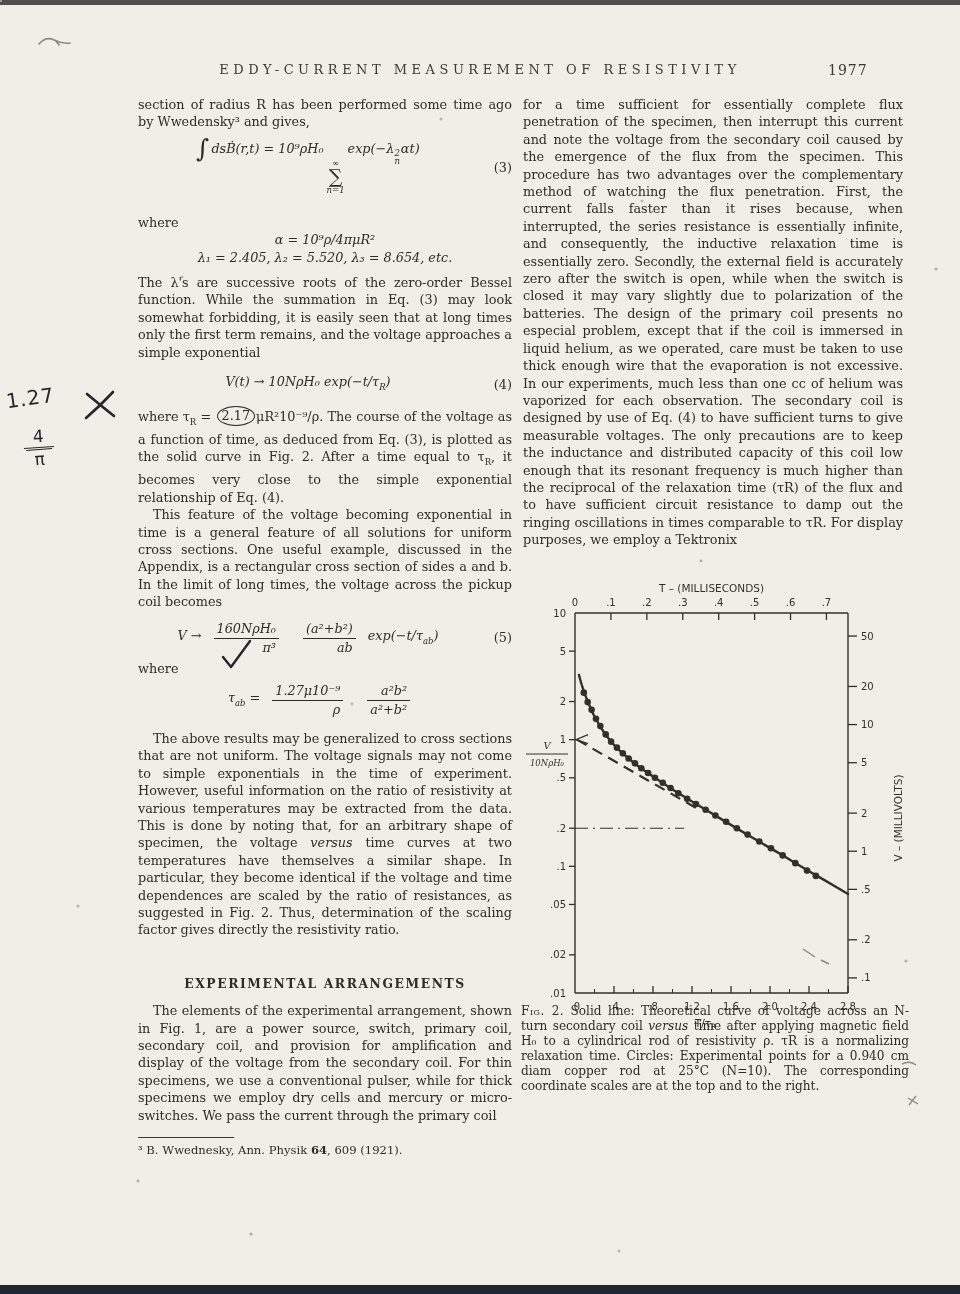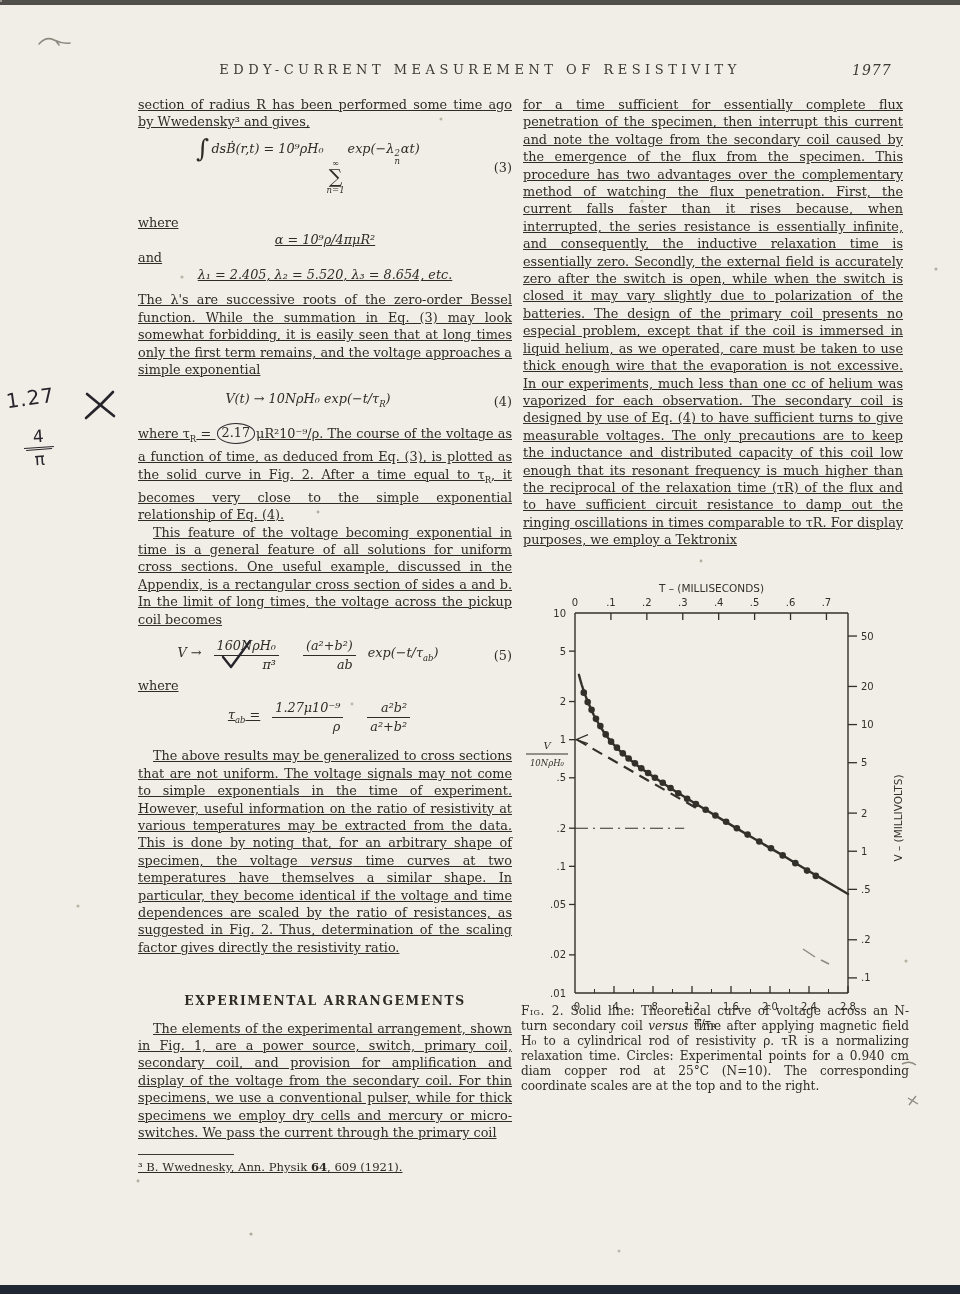--- a/index.html
+++ b/index.html
@@ -2,25 +2,25 @@
 <html><head>
 <meta charset="utf-8">
 <style>
   html,body{margin:0;padding:0;}
   .page{position:relative;width:960px;height:1294px;background:#f1eee7;overflow:hidden;
         font-family:"DejaVu Serif","Liberation Serif",serif;color:#2e2c27;}
   .edge-top{position:absolute;left:0;top:0;width:960px;height:5px;background:#35332f;opacity:.85;}
   .edge-bottom{position:absolute;left:0;top:1285px;width:960px;height:9px;background:#1f2733;}
   .hdr-title{position:absolute;left:0;top:62px;width:960px;text-align:center;
      font-size:13px;letter-spacing:4.5px;color:#3c3a35;white-space:nowrap;}
-  .hdr-page{position:absolute;left:852px;top:62px;font-size:14px;color:#3c3a35;letter-spacing:1px;font-style:italic;}
+  .hdr-page{position:absolute;left:828px;top:62px;font-size:14px;color:#3c3a35;letter-spacing:1px;}
   .col{position:absolute;top:96px;font-size:12.8px;line-height:17.4px;text-align:justify;}
   .col-left{left:138px;width:374px;}
   .col-right{left:523px;width:380px;}
-  .col p{margin:0;text-decoration:underline;}
+  .col p{margin:0;}
   .ind{text-indent:15px;}
   .eqrow{display:flex;align-items:center;margin:9px 0 19px 0;font-style:italic;}
   .eqbody{flex:1;text-align:center;}
   .eqno{width:34px;text-align:right;font-style:normal;}
   .ctr{text-align:center;font-style:italic;margin:2px 0;}
   .intg{font-size:25px;font-style:normal;vertical-align:-4px;margin-right:2px;}
   .bigsum{display:inline-flex;flex-direction:column;align-items:center;line-height:1;
      vertical-align:-13px;margin:0 3px;font-style:normal;}
   .bigsum .lim{font-size:8.5px;font-style:italic;}
   .bigsum .sym{font-size:19px;}
@@ -79,21 +79,20 @@
             <span class="lim">n=1</span>
           </span><span>exp(−λ</span><span class="supsub">
             <span>2</span>
             <span>n</span>
           </span><span>αt)</span></span>
       <span class="eqno">(3)</span>
     </div>
 
     <p>where</p>
     <p class="ctr">α = 10⁹ρ/4πμR²</p>
-    <p>and</p>
     <p class="ctr" style="margin-bottom:8px;">λ₁ = 2.405,    λ₂ = 5.520,    λ₃ = 8.654,    etc.</p>
 
     <p>The λ's are successive roots of the zero-order Bessel function. While the summation in Eq. (3) may look somewhat forbidding, it is easily seen that at long times only the first term remains, and the voltage approaches a simple exponential</p>
 
     <div class="eqrow" style="margin:12px 0 11px;justify-content:center;">
       <span class="eqbody"><span>V(t) → 10NρH₀ exp(−t/τ</span><sub>R</sub><span>)</span></span>
       <span class="eqno">(4)</span>
     </div>
 
     <p><span>where τ</span><sub>R</sub><span> = </span><span class="circled">2.17</span><span>μR²10⁻⁹/ρ. The course of the voltage as a function of time, as deduced from Eq. (3), is plotted as the solid curve in Fig. 2. After a time equal to τ</span><sub>R</sub><span>, it becomes very close to the simple exponential relationship of Eq. (4).</span></p>

